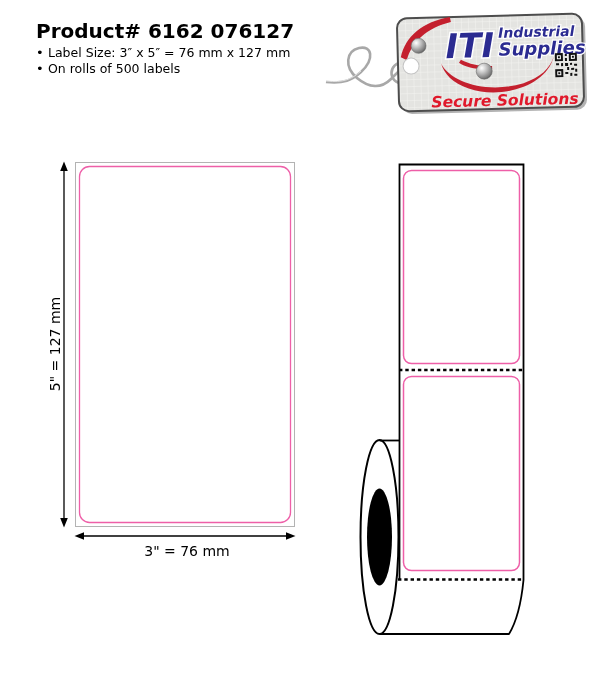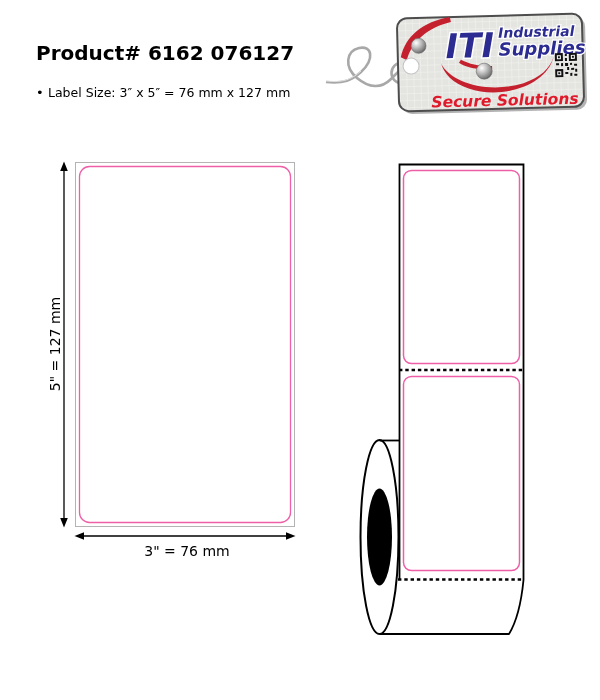--- a/index.html
+++ b/index.html
@@ -1,35 +1,36 @@
 <!DOCTYPE html>
 <html><head>
 <meta charset="utf-8">
 <style>
   html,body{margin:0;padding:0;background:#ffffff;}
   #canvas{position:relative;width:600px;height:700px;background:#ffffff;overflow:hidden;
           font-family:"DejaVu Sans",sans-serif;color:#000;}
-  .header{position:absolute;left:36px;top:42px;width:330px;}
+  .header{position:absolute;left:36px;top:20px;width:330px;}
   .header h1{margin:0;font-size:20px;font-weight:bold;line-height:22px;letter-spacing:0px;}
-  .header ul{margin:21px 0 0 0;padding:0;list-style:none;}
+  .header ul{margin:3px 0 0 0;padding:0;list-style:none;}
   .header li{font-size:12.5px;line-height:16px;padding-left:12px;position:relative;}
   .header li::before{content:"\2022";position:absolute;left:0;top:0;font-size:13px;}
   svg text{font-family:"DejaVu Sans",sans-serif;}
   .logo-navy{fill:#2b2b91;font-style:italic;font-weight:bold;stroke:#ffffff;paint-order:stroke;}
   .logo-red-text{fill:#e0192b;font-style:italic;font-weight:bold;}
 </style>
 </head>
 <body>
 
 <div id="canvas">
 
   <div class="header">
     <h1>Product# 6162 076127</h1>
     <ul>
       <li>Label Size: 3″ x 5″ = 76 mm x 127 mm</li>
+      <li>On rolls of 500 labels</li>
     </ul>
   </div>
 
   <svg style="position:absolute;left:318px;top:6px;" width="276" height="118" viewBox="318 6 276 118">
     <defs>
       <pattern id="tagGrid" width="7" height="7" patternUnits="userSpaceOnUse">
         <rect width="7" height="7" fill="#e4e4e1"></rect>
         <path d="M0,0 H7 M0,0 V7" stroke="#f4f4f2" stroke-width="1" fill="none"></path>
       </pattern>
       <radialGradient id="ballGrad" cx="35%" cy="30%" r="75%">

